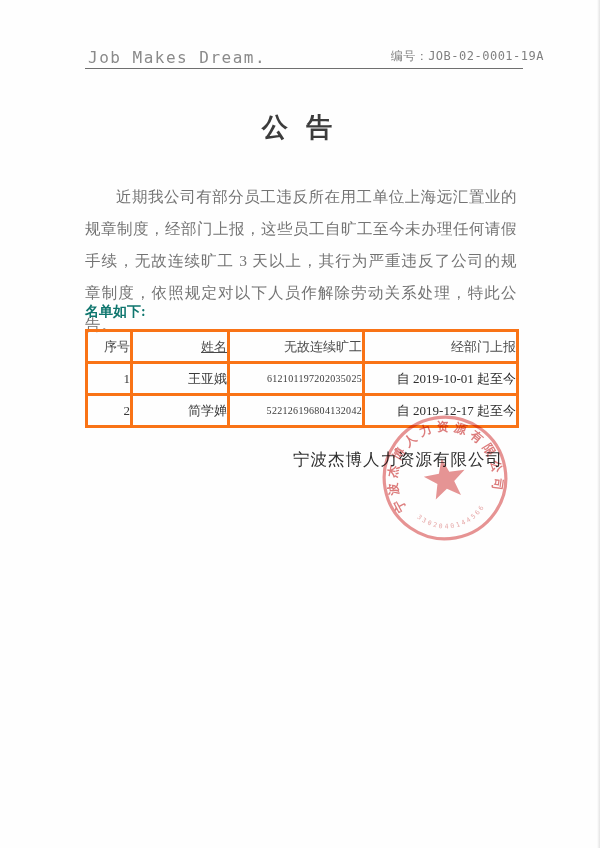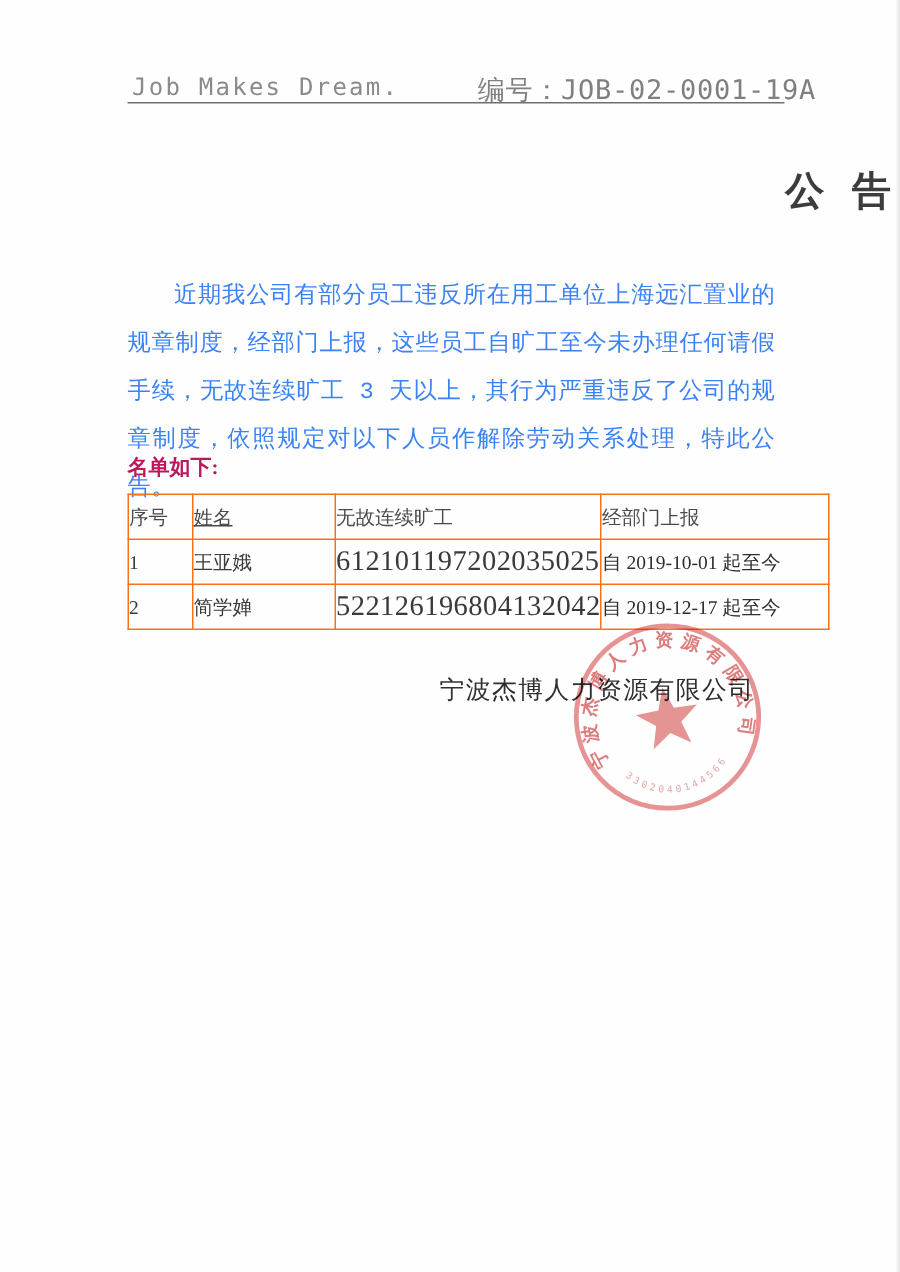--- a/index.html
+++ b/index.html
@@ -30,89 +30,88 @@
     left: 88px; top: 48px;
     font-family: "DejaVu Sans Mono", monospace;
     font-size: 16px;
     letter-spacing: 1.5px;
     color: #8a8a8a;
   }
   .header-docno {
     position: absolute;
     right: 56px; top: 48px;
     font-family: "DejaVu Sans Mono", monospace;
-    font-size: 18px;
+    font-size: 12px;
     letter-spacing: 0.5px;
     color: #808080;
     text-align: right;
   }
   .header-rule {
     position: absolute;
     left: 85px; top: 68px;
     width: 438px;
     height: 1px;
     background: #6f6f6f;
   }
 
   
   .doc-title {
     position: absolute;
     left: 0; top: 110px;
     width: 600px;
-    text-align: right;
+    text-align: center;
     font-size: 26px;
     font-weight: bold;
     letter-spacing: 6px;
     color: #3c3c3c;
   }
 
   
   .doc-paragraph {
     position: absolute;
     left: 85px; top: 181px;
     width: 432px;
     font-size: 15.5px;
     line-height: 32px;
     text-align: justify;
     text-indent: 2em;
-    color: #3b82f6;
+    color: #737373;
     letter-spacing: 0.5px;
-    font-family: Liberation Mono, monospace;
   }
   .list-label {
     position: absolute;
     left: 85px; top: 303px;
     font-size: 14px;
     font-weight: bold;
-    color: #be185d;
+    color: #0f766e;
   }
 
   
   .roster-table {
     position: absolute;
     left: 85px; top: 329px;
     border-collapse: collapse;
     font-size: 13px;
     color: #3a3a3a;
   }
   .roster-table td, .roster-table th {
-    border: 1px solid #f97316;
-    text-align: left;
+    border: 3px solid #f97316;
+    text-align: right;
     vertical-align: middle;
     padding: 0;
     height: 29px;
     font-weight: normal;
   }
   .col-seq  { width: 42px; }
   .col-name { width: 94px; text-decoration: underline; }
   .col-id   { width: 132px; }
   .col-time { width: 151px; }
   .roster-table th { color: #4a4a4a; }
   .cell-time { font-weight: bold; color: #2d2d2d; }
-  .cell-id { font-size: 19px; letter-spacing: 0.3px; margin-top: 16px; }
+  .cell-id { font-size: 10px; letter-spacing: 0.3px; margin-top: 16px; }
 
   
   .sig-company {
     position: absolute;
     right: 97px; top: 449px;
     font-size: 16.5px;
     letter-spacing: 1px;
     color: #2f2f2f;
     z-index: 2;
   }

